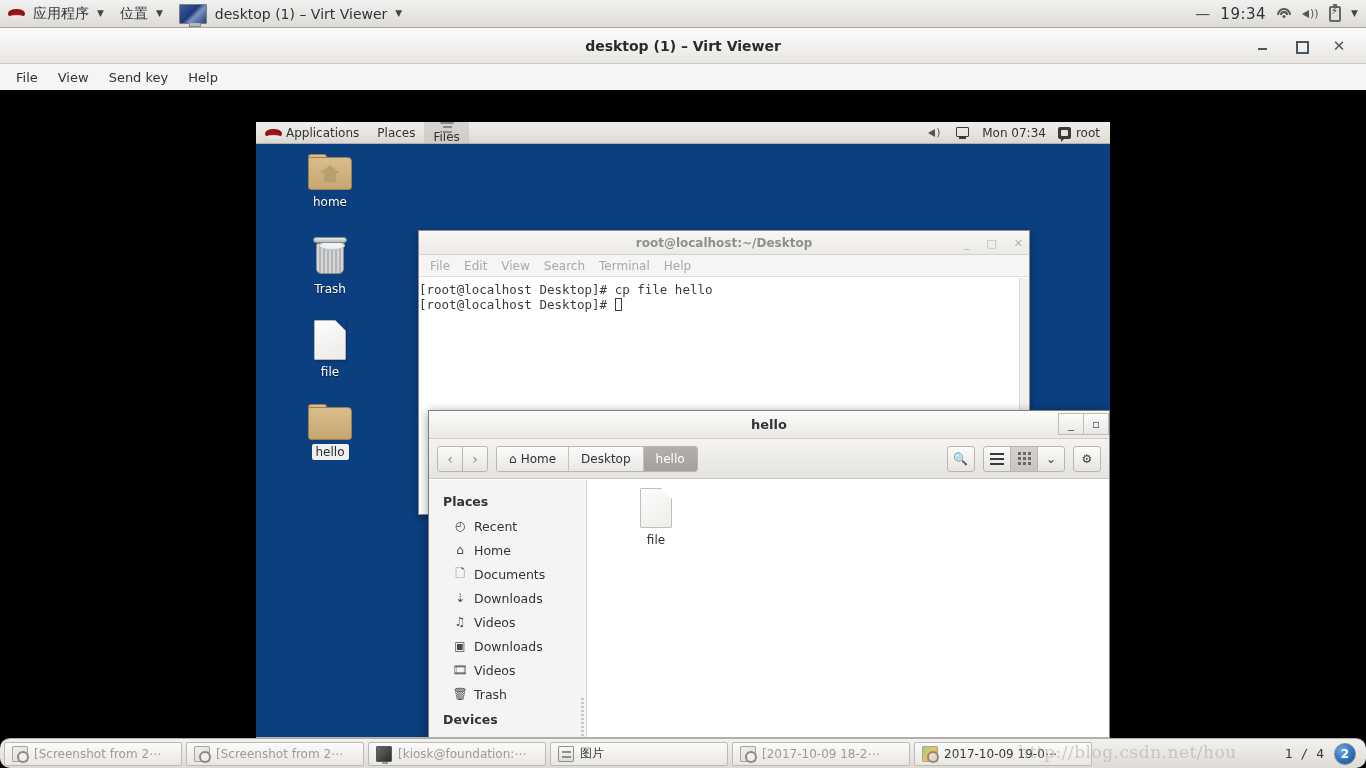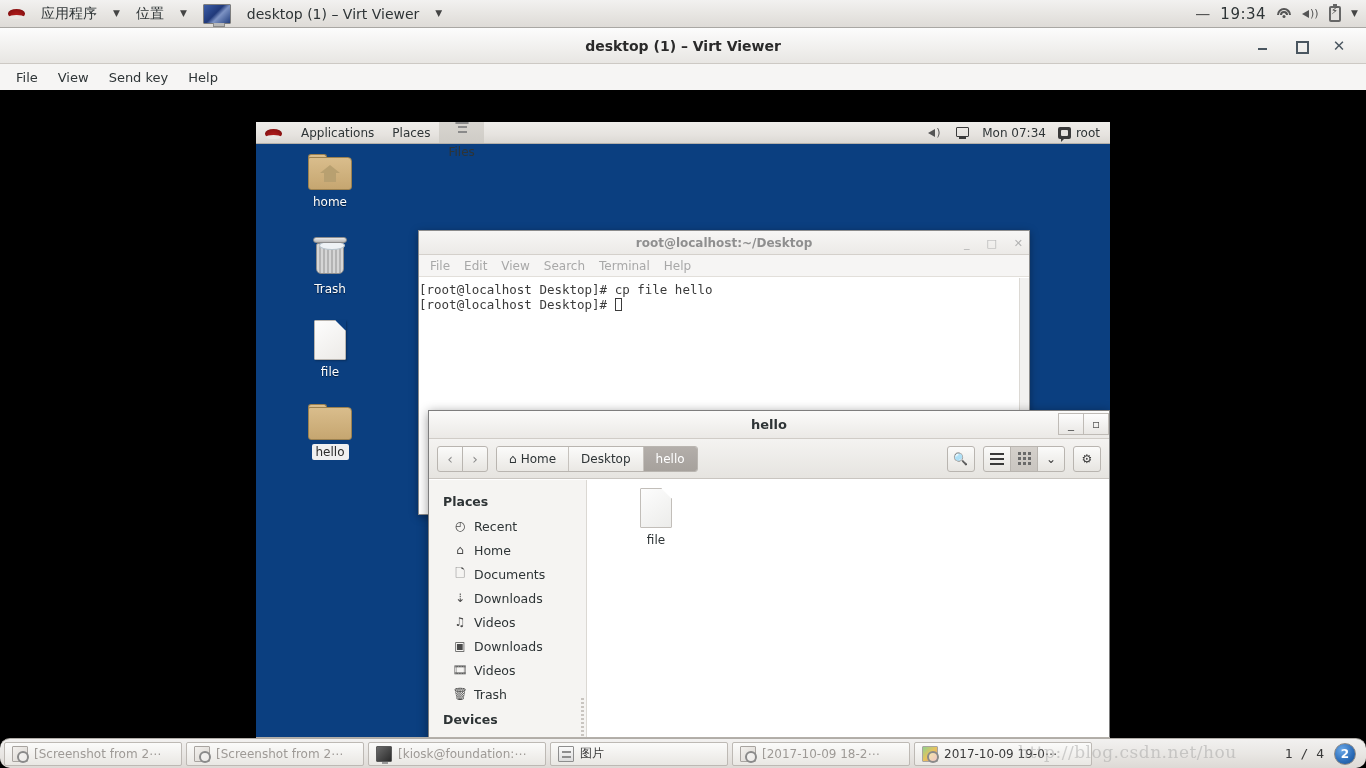--- a/index.html
+++ b/index.html
@@ -16,21 +16,21 @@
   
   .host-panel {
     position: absolute; left: 0; top: 0; width: 1366px; height: 28px;
     background: linear-gradient(to bottom, #f2f1f0 0%, #e8e6e3 50%, #dedbd7 100%);
     border-bottom: 1px solid #a9a7a3;
     display: flex; align-items: center;
   }
   .host-panel .hp-left { display: flex; align-items: center; height: 100%; }
   .host-panel .hp-right { margin-left: auto; display: flex; align-items: center; height: 100%; padding-right: 8px; gap: 10px; }
   .hp-item {
-    display: flex; align-items: center; gap: 16px;
+    display: flex; align-items: center; gap: 8px;
     height: 100%; padding: 0 8px; font-size: 14px; color: #2e3436;
   }
   .hp-item.menu { font-weight: normal; }
   .hat-icon {
     width: 17px; height: 17px; position: relative; display: inline-block;
   }
   .hat-icon:before {
     content: ""; position: absolute; left: 0; top: 4px; width: 17px; height: 9px;
     background: radial-gradient(ellipse at 50% 100%, #c02020 0%, #8e1212 70%, #5c0a0a 100%);
     border-radius: 50% 50% 45% 45%;
@@ -102,21 +102,21 @@
   .guest {
     position: absolute; left: 256px; top: 32px; width: 854px; height: 640px;
     background: #0b3f80; overflow: hidden;
   }
   .guest-topbar {
     position: absolute; left: 0; top: 0; width: 854px; height: 22px;
     background: linear-gradient(to bottom, #efedea 0%, #e6e3df 60%, #dbd8d3 100%);
     border-bottom: 1px solid #b4b0aa;
     display: flex; align-items: center; font-size: 12px; color: #2e3436;
   }
-  .gt-item { display: flex; align-items: center; gap: 21px; padding: 0 9px; height: 100%; }
+  .gt-item { display: flex; align-items: center; gap: 6px; padding: 0 9px; height: 100%; }
   .gt-item.active { background: linear-gradient(to bottom,#d8d5d0,#cfccc6); flex-direction: column; }
   .gt-right { margin-left: auto; display: flex; align-items: center; gap: 12px; padding-right: 10px; }
   .files-ic {
     width: 14px; height: 15px; border: 1px solid #8a8a8a; background: linear-gradient(to bottom,#fafafa,#dcdcdc);
     position: relative; border-radius: 1px;
   }
   .files-ic:before { content:""; position:absolute; left:2px; top:3px; width:9px; height:2px; background:#8a8a8a; }
   .files-ic:after { content:""; position:absolute; left:2px; top:8px; width:9px; height:2px; background:#8a8a8a; }
   .net-ic { width: 15px; height: 13px; position: relative; }
   .net-ic:before { content:""; position:absolute; left:1px; top:1px; width:11px; height:8px; border:1.5px solid #3a3a3a; border-radius:1px; }

